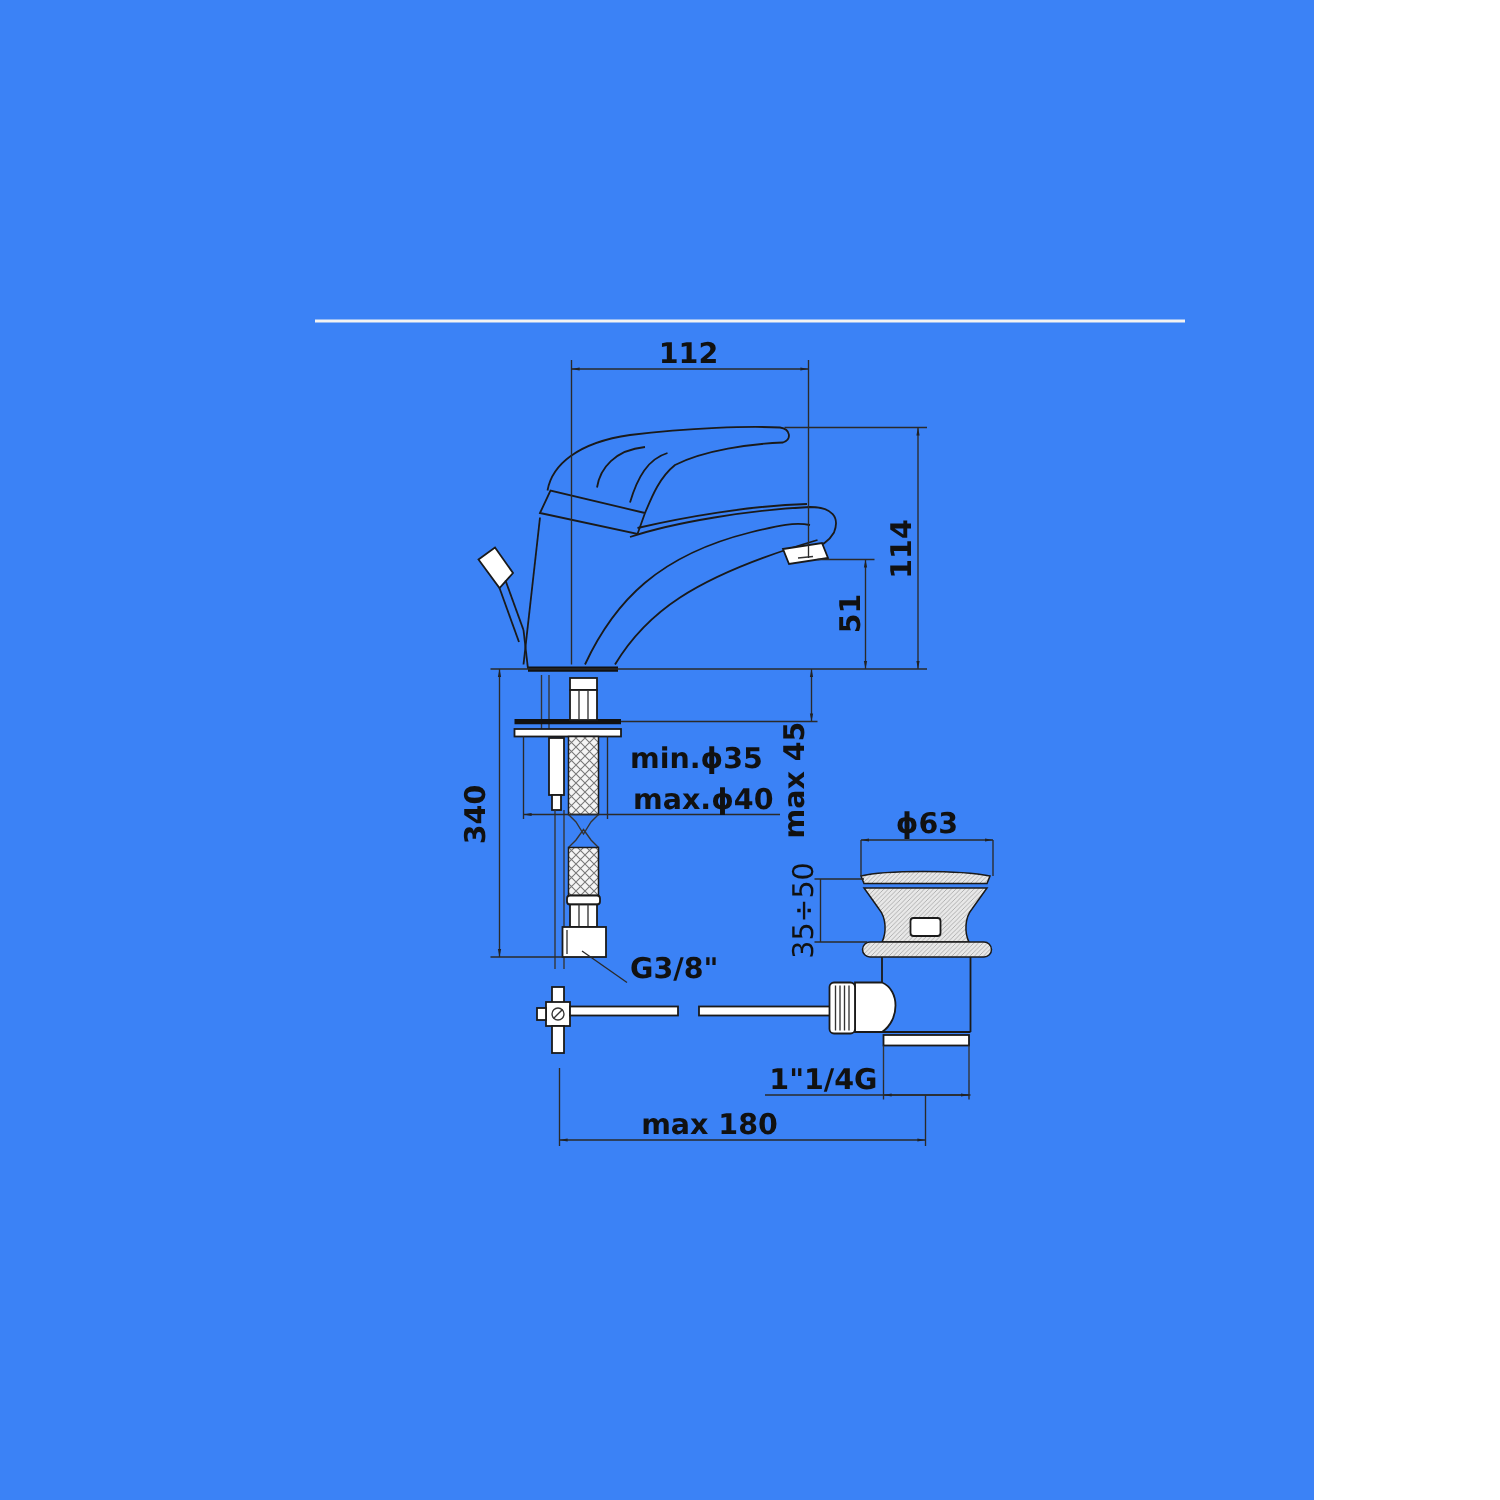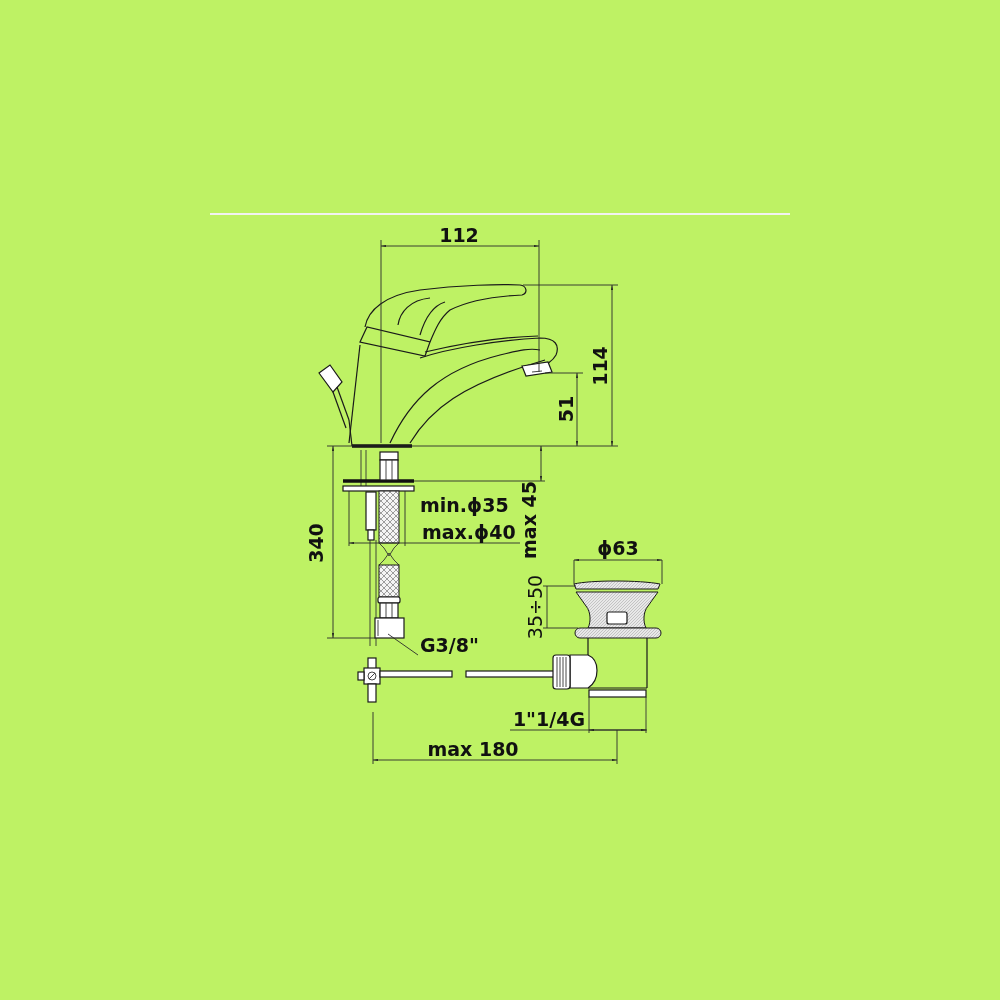--- a/index.html
+++ b/index.html
@@ -1,16 +1,16 @@
 <!DOCTYPE html>
 <html><head>
 <meta charset="utf-8">
 <style>
   html, body { margin: 0; padding: 0; background: #ffffff; }
-  #canvas { position: relative; width: 1000px; height: 1000px; background: #bef264; overflow: hidden; }
+  #canvas { position: relative; width: 876px; height: 1000px; background: #3b82f6; overflow: hidden; }
   svg { position: absolute; left: 0; top: 0; }
   .ln { stroke: #1a1a1a; stroke-width: 1.2; fill: none; }
   .thin { stroke: #333; stroke-width: 0.9; fill: none; }
   .thick { stroke: #111; stroke-width: 3.5; fill: none; }
   .dim { stroke: #2a2a2a; stroke-width: 0.9; fill: none; }
   .fillw { fill: #ffffff; stroke: #1a1a1a; stroke-width: 1.2; }
   .hatch { fill: url(#braid); stroke: #1a1a1a; stroke-width: 1; }
   .hatch2 { fill: url(#diag); stroke: #1a1a1a; stroke-width: 1; }
   .lbl { font-family: "DejaVu Sans", sans-serif; font-weight: bold; font-size: 19px; fill: #111; }
   .faint { stroke: #f2f2f2; stroke-width: 2; }

